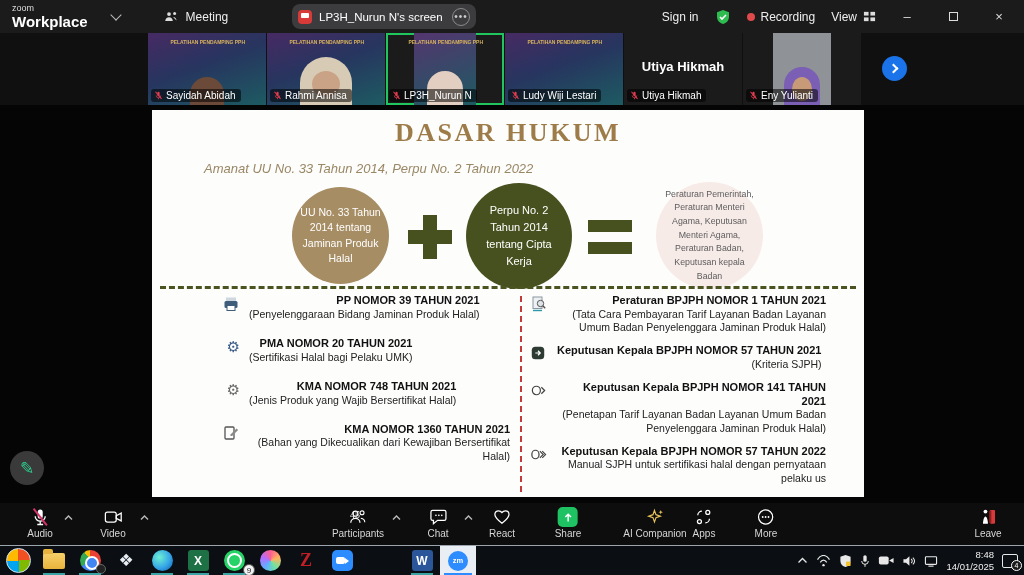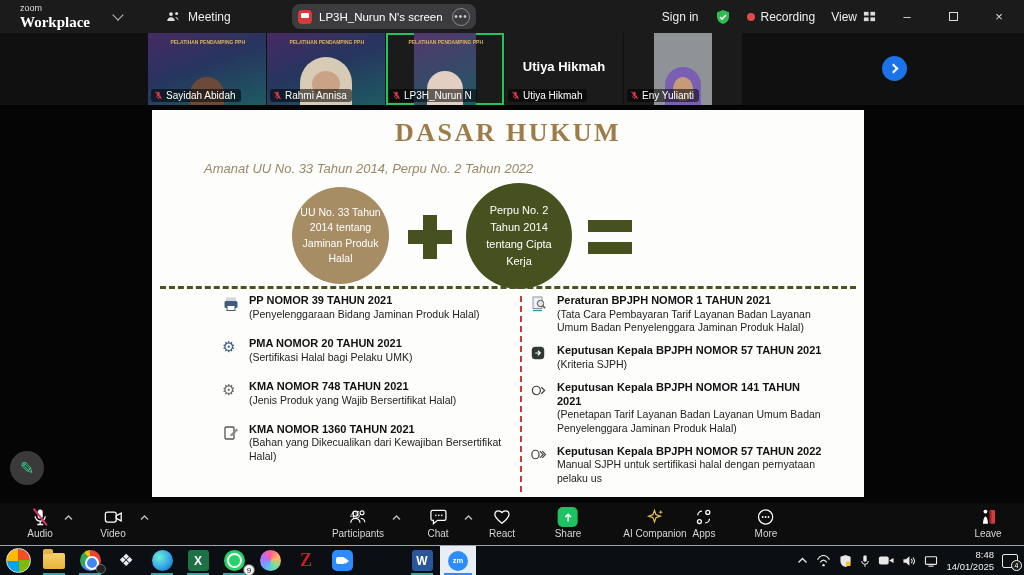--- a/index.html
+++ b/index.html
@@ -2,24 +2,24 @@
 <html><head>
 <meta charset="utf-8">
 <style>
   * { margin:0; padding:0; box-sizing:border-box; }
   html,body { background:#000; }
   body { font-family:"Liberation Sans", sans-serif; }
   .screen { position:relative; width:1024px; height:575px; background:#000; overflow:hidden; }
 
   
   .titlebar { position:absolute; top:0; left:0; width:1024px; height:33px; background:#1b1b1b; display:flex; align-items:center; color:#eee; }
-  .brand { display:flex; align-items:center; gap:10px; padding-left:20px; }
+  .brand { display:flex; align-items:center; gap:10px; padding-left:12px; }
   .brand-text { line-height:1; }
   .brand-small { font-size:9px; color:#ddd; display:block; margin-bottom:1px; }
-  .brand-big { font-size:15px; font-weight:bold; color:#fff;font-family:Liberation Serif, serif; }
+  .brand-big { font-size:15px; font-weight:bold; color:#fff; }
   .chev-down { width:8px; height:8px; border-right:1.5px solid #bbb; border-bottom:1.5px solid #bbb; transform:rotate(45deg); margin-left:14px; margin-top:-4px; }
   .meeting-tab { display:flex; align-items:center; gap:7px; margin-left:44px; font-size:12px; color:#eee; }
   .share-pill { position:absolute; left:292px; top:4px; width:184px; height:25px; background:#3c3c3f; border-radius:8px; display:flex; align-items:center; padding:0 6px; gap:7px; }
   .pill-icon { width:14px; height:14px; border-radius:4px; background:#d83a3a; position:relative; flex:0 0 auto; }
   .pill-icon::after { content:""; position:absolute; left:3px; top:3.5px; width:8px; height:5px; background:#fff; border-radius:1px; }
   .share-pill span.txt { font-size:11.5px; color:#fff; white-space:nowrap; flex:1; }
   .pill-more { width:18px; height:18px; border-radius:50%; border:1px solid #8a8a8a; color:#ccc; font-size:10px; line-height:16px; text-align:center; letter-spacing:1px; }
   .tb-right { position:absolute; right:0; top:0; height:33px; display:flex; align-items:center; gap:16px; padding-right:10px; }
   .signin { font-size:12px; color:#eee; }
   .rec { display:flex; align-items:center; gap:6px; font-size:12px; color:#eee; }
@@ -58,21 +58,21 @@
   .c2 { left:314px; top:73px; width:106px; height:106px; background:#47511f; color:#fff; font-size:11px; line-height:1.55; padding:8px; }
   .c3 { left:504px; top:72px; width:107px; height:107px; background:#f7ebe8; color:#5c5c5c; font-size:8.8px; line-height:1.55; padding:5px; }
   .op-plus { position:absolute; left:256px; top:105px; width:44px; height:44px; }
   .op-plus::before { content:""; position:absolute; left:0; top:15px; width:44px; height:14px; background:#47511f; }
   .op-plus::after { content:""; position:absolute; left:15px; top:0; width:14px; height:44px; background:#47511f; }
   .op-eq { position:absolute; left:436px; top:110px; width:44px; height:34px; }
   .op-eq::before { content:""; position:absolute; left:0; top:0; width:44px; height:12px; background:#47511f; }
   .op-eq::after { content:""; position:absolute; left:0; bottom:0; width:44px; height:12px; background:#47511f; }
   .dash-hr { position:absolute; left:8px; right:8px; top:176px; border-top:3.5px dashed #4a5420; }
   .vdash { position:absolute; left:368px; top:186px; height:196px; border-left:2px dashed #c43b3b; }
-  .col { position:absolute; top:184px; }
+  .col { position:absolute; top:184px;text-align:right; }
   .col-left { left:70px; width:288px; }
   .col-right { left:378px; width:296px; }
   .reg-item { display:flex; gap:9px; margin-bottom:16px; }
   .col-right .reg-item { margin-bottom:10px; }
   .reg-icon { flex:0 0 18px; padding-top:1px; }
   .reg-title { font-size:11px; font-weight:bold; color:#111; line-height:1.25; }
   .reg-desc { font-size:10.5px; color:#222; line-height:1.25; }
   .annot-btn { position:absolute; left:10px; top:346px; width:34px; height:34px; border-radius:50%; background:#3a3a3a; display:flex; align-items:center; justify-content:center; color:#2ecf8f; font-size:17px; }
 
   
@@ -205,20 +205,32 @@
         <svg width="9" height="9" viewBox="0 0 12 12">
             <rect x="4.5" y="1" width="3" height="6" rx="1.5" fill="#e23c4f"></rect>
             <path d="M3 6a3 3 0 0 0 6 0" stroke="#e23c4f" fill="none"></path>
             <line x1="6" y1="9" x2="6" y2="11" stroke="#e23c4f"></line>
             <line x1="2" y1="1" x2="10" y2="10.5" stroke="#e23c4f" stroke-width="1.4"></line>
           </svg>
         <span>LP3H_Nurun N</span>
       </div>
     </div>
 
+    <div class="thumb video">
+      <div class="banner">PELATIHAN PENDAMPING PPH</div>
+      <div class="name-tag">
+        <svg width="9" height="9" viewBox="0 0 12 12">
+            <rect x="4.5" y="1" width="3" height="6" rx="1.5" fill="#e23c4f"></rect>
+            <path d="M3 6a3 3 0 0 0 6 0" stroke="#e23c4f" fill="none"></path>
+            <line x1="6" y1="9" x2="6" y2="11" stroke="#e23c4f"></line>
+            <line x1="2" y1="1" x2="10" y2="10.5" stroke="#e23c4f" stroke-width="1.4"></line>
+          </svg>
+        <span>Ludy Wiji Lestari</span>
+      </div>
+    </div>
 
     <div class="thumb">
       <div class="center-name">Utiya Hikmah</div>
       <div class="name-tag">
         <svg width="9" height="9" viewBox="0 0 12 12">
             <rect x="4.5" y="1" width="3" height="6" rx="1.5" fill="#e23c4f"></rect>
             <path d="M3 6a3 3 0 0 0 6 0" stroke="#e23c4f" fill="none"></path>
             <line x1="6" y1="9" x2="6" y2="11" stroke="#e23c4f"></line>
             <line x1="2" y1="1" x2="10" y2="10.5" stroke="#e23c4f" stroke-width="1.4"></line>
           </svg>
@@ -246,20 +258,21 @@
 
   <div class="stage">
     <div class="slide">
       <div class="slide-title">DASAR HUKUM</div>
       <div class="slide-sub">Amanat UU No. 33 Tahun 2014, Perpu No. 2 Tahun 2022</div>
 
       <div class="circle c1">UU No. 33 Tahun 2014 tentang Jaminan Produk Halal</div>
       <div class="op-plus"></div>
       <div class="circle c2">Perpu No. 2 Tahun 2014 tentang Cipta Kerja</div>
       <div class="op-eq"></div>
+      <div class="circle c3">Peraturan Pemerintah, Peraturan Menteri Agama, Keputusan Menteri Agama, Peraturan Badan, Keputusan kepala Badan</div>
 
       <div class="dash-hr"></div>
       <div class="vdash"></div>
 
       <div class="col col-left">
         <div class="reg-item">
           <div class="reg-icon">
             <svg width="18" height="18" viewBox="0 0 18 18">
                 <rect x="4" y="2.5" width="10" height="4" fill="#cfd8df"></rect>
                 <rect x="2.5" y="6" width="13" height="7" rx="1.5" fill="#3f5d7a"></rect>

